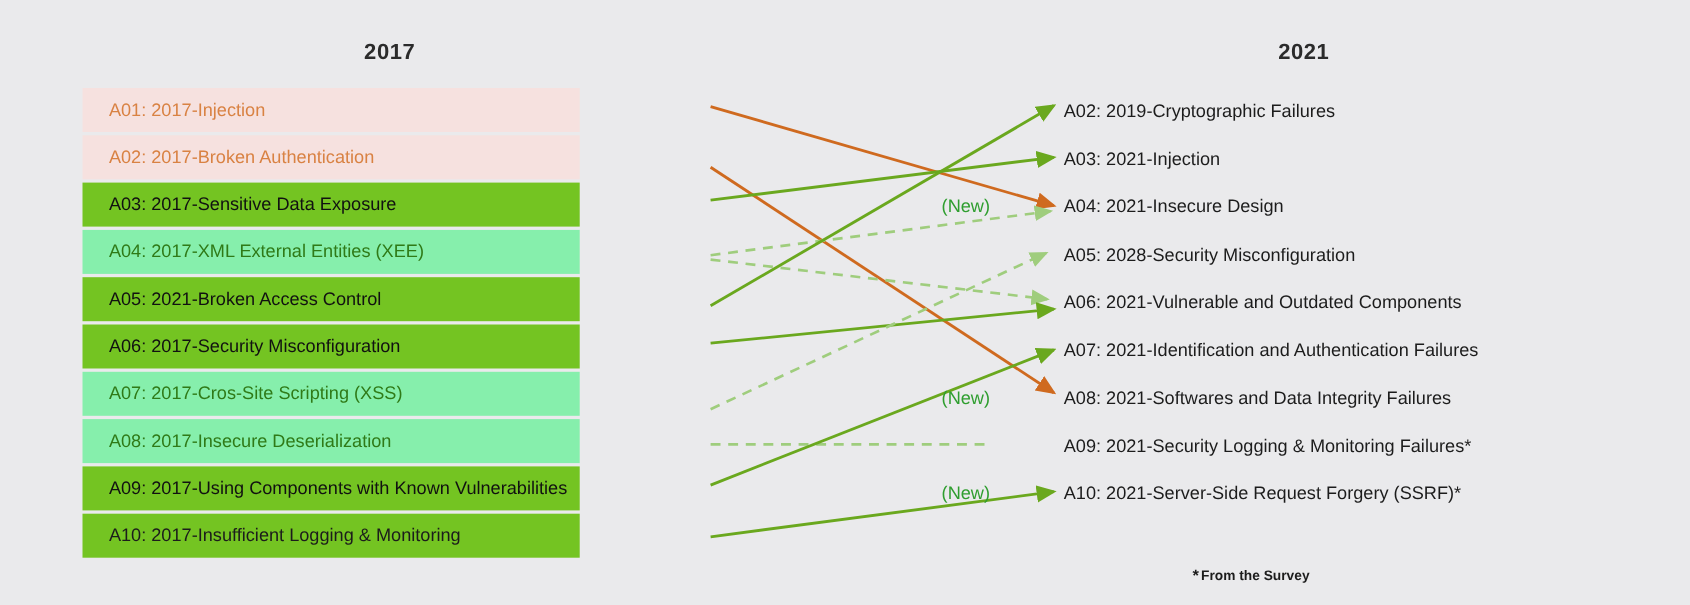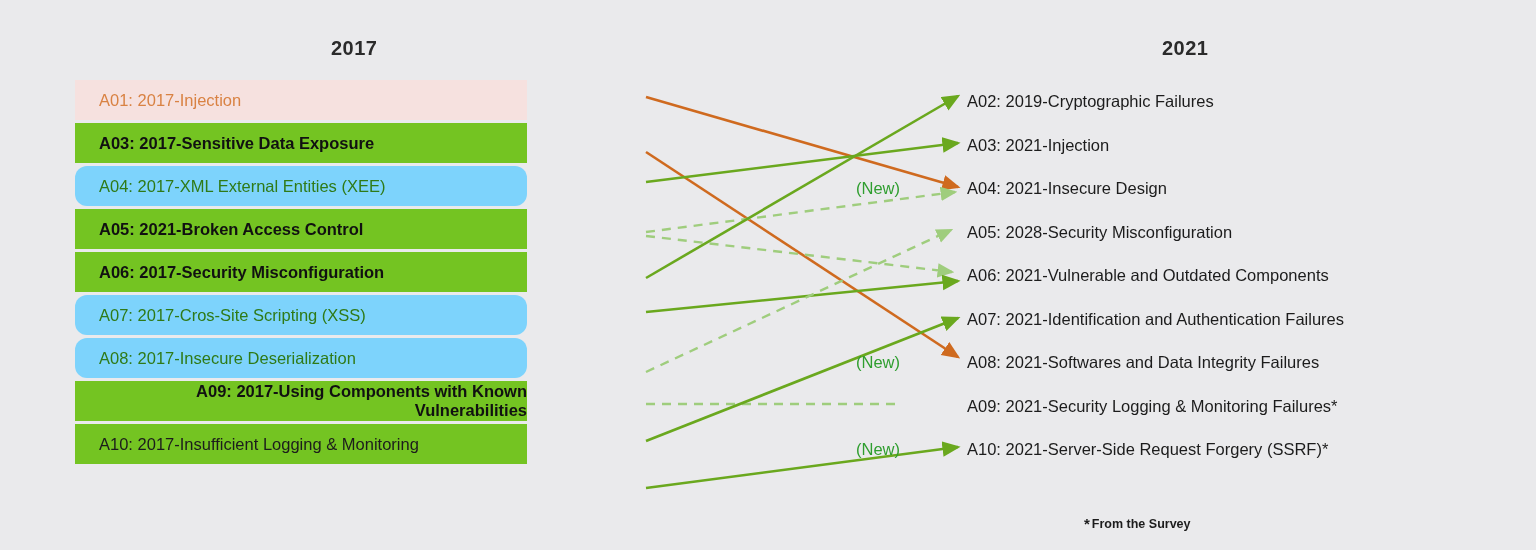--- a/index.html
+++ b/index.html
@@ -20,34 +20,33 @@
     letter-spacing:0.5px;
   }
   #header-2017 { left:331px; top:37px; }
   #header-2021 { left:1162px; top:37px; }
 
   
   #left-col {
     position:absolute;
     left:75px; top:80px;
     width:452px;
-    text-align:right;
   }
   .row-2017 {
     height:40px;
     margin-bottom:3px;
     display:flex;
     align-items:center;
     padding-left:24px;
     box-sizing:border-box;
     font-size:16.5px;
   }
   .row-2017.tone-pink   { background:#f6e1df; color:#d98243; }
-  .row-2017.tone-dark   { background:#74c422; color:#111111; font-weight:bold; }
-  .row-2017.tone-light  { background:#7dd3fc; color:#2f7a17;border-radius:12px; }
+  .row-2017.tone-dark   { background:#74c422; color:#111111; font-weight:normal; }
+  .row-2017.tone-light  { background:#86efac; color:#2f7a17; }
   .row-2017.tone-mid    { background:#74c422; color:#1c1c1c; }
 
   
   #right-col { position:absolute; left:905px; top:80px; width:600px; }
   .row-2021 {
     height:43.5px;
     display:flex;
     align-items:center;
     white-space:nowrap;
     font-size:16.5px;
@@ -79,20 +78,23 @@
 <body>
 
 <div id="stage">
 
   <div class="col-header" id="header-2017">2017</div>
   <div class="col-header" id="header-2021">2021</div>
 
   <div id="left-col">
     <div class="row-2017 tone-pink">
         <span>A01: 2017-Injection</span>
+      </div>
+    <div class="row-2017 tone-pink">
+        <span>A02: 2017-Broken Authentication</span>
       </div>
     <div class="row-2017 tone-dark">
         <span>A03: 2017-Sensitive Data Exposure</span>
       </div>
     <div class="row-2017 tone-light">
         <span>A04: 2017-XML External Entities (XEE)</span>
       </div>
     <div class="row-2017 tone-dark">
         <span>A05: 2021-Broken Access Control</span>
       </div>

